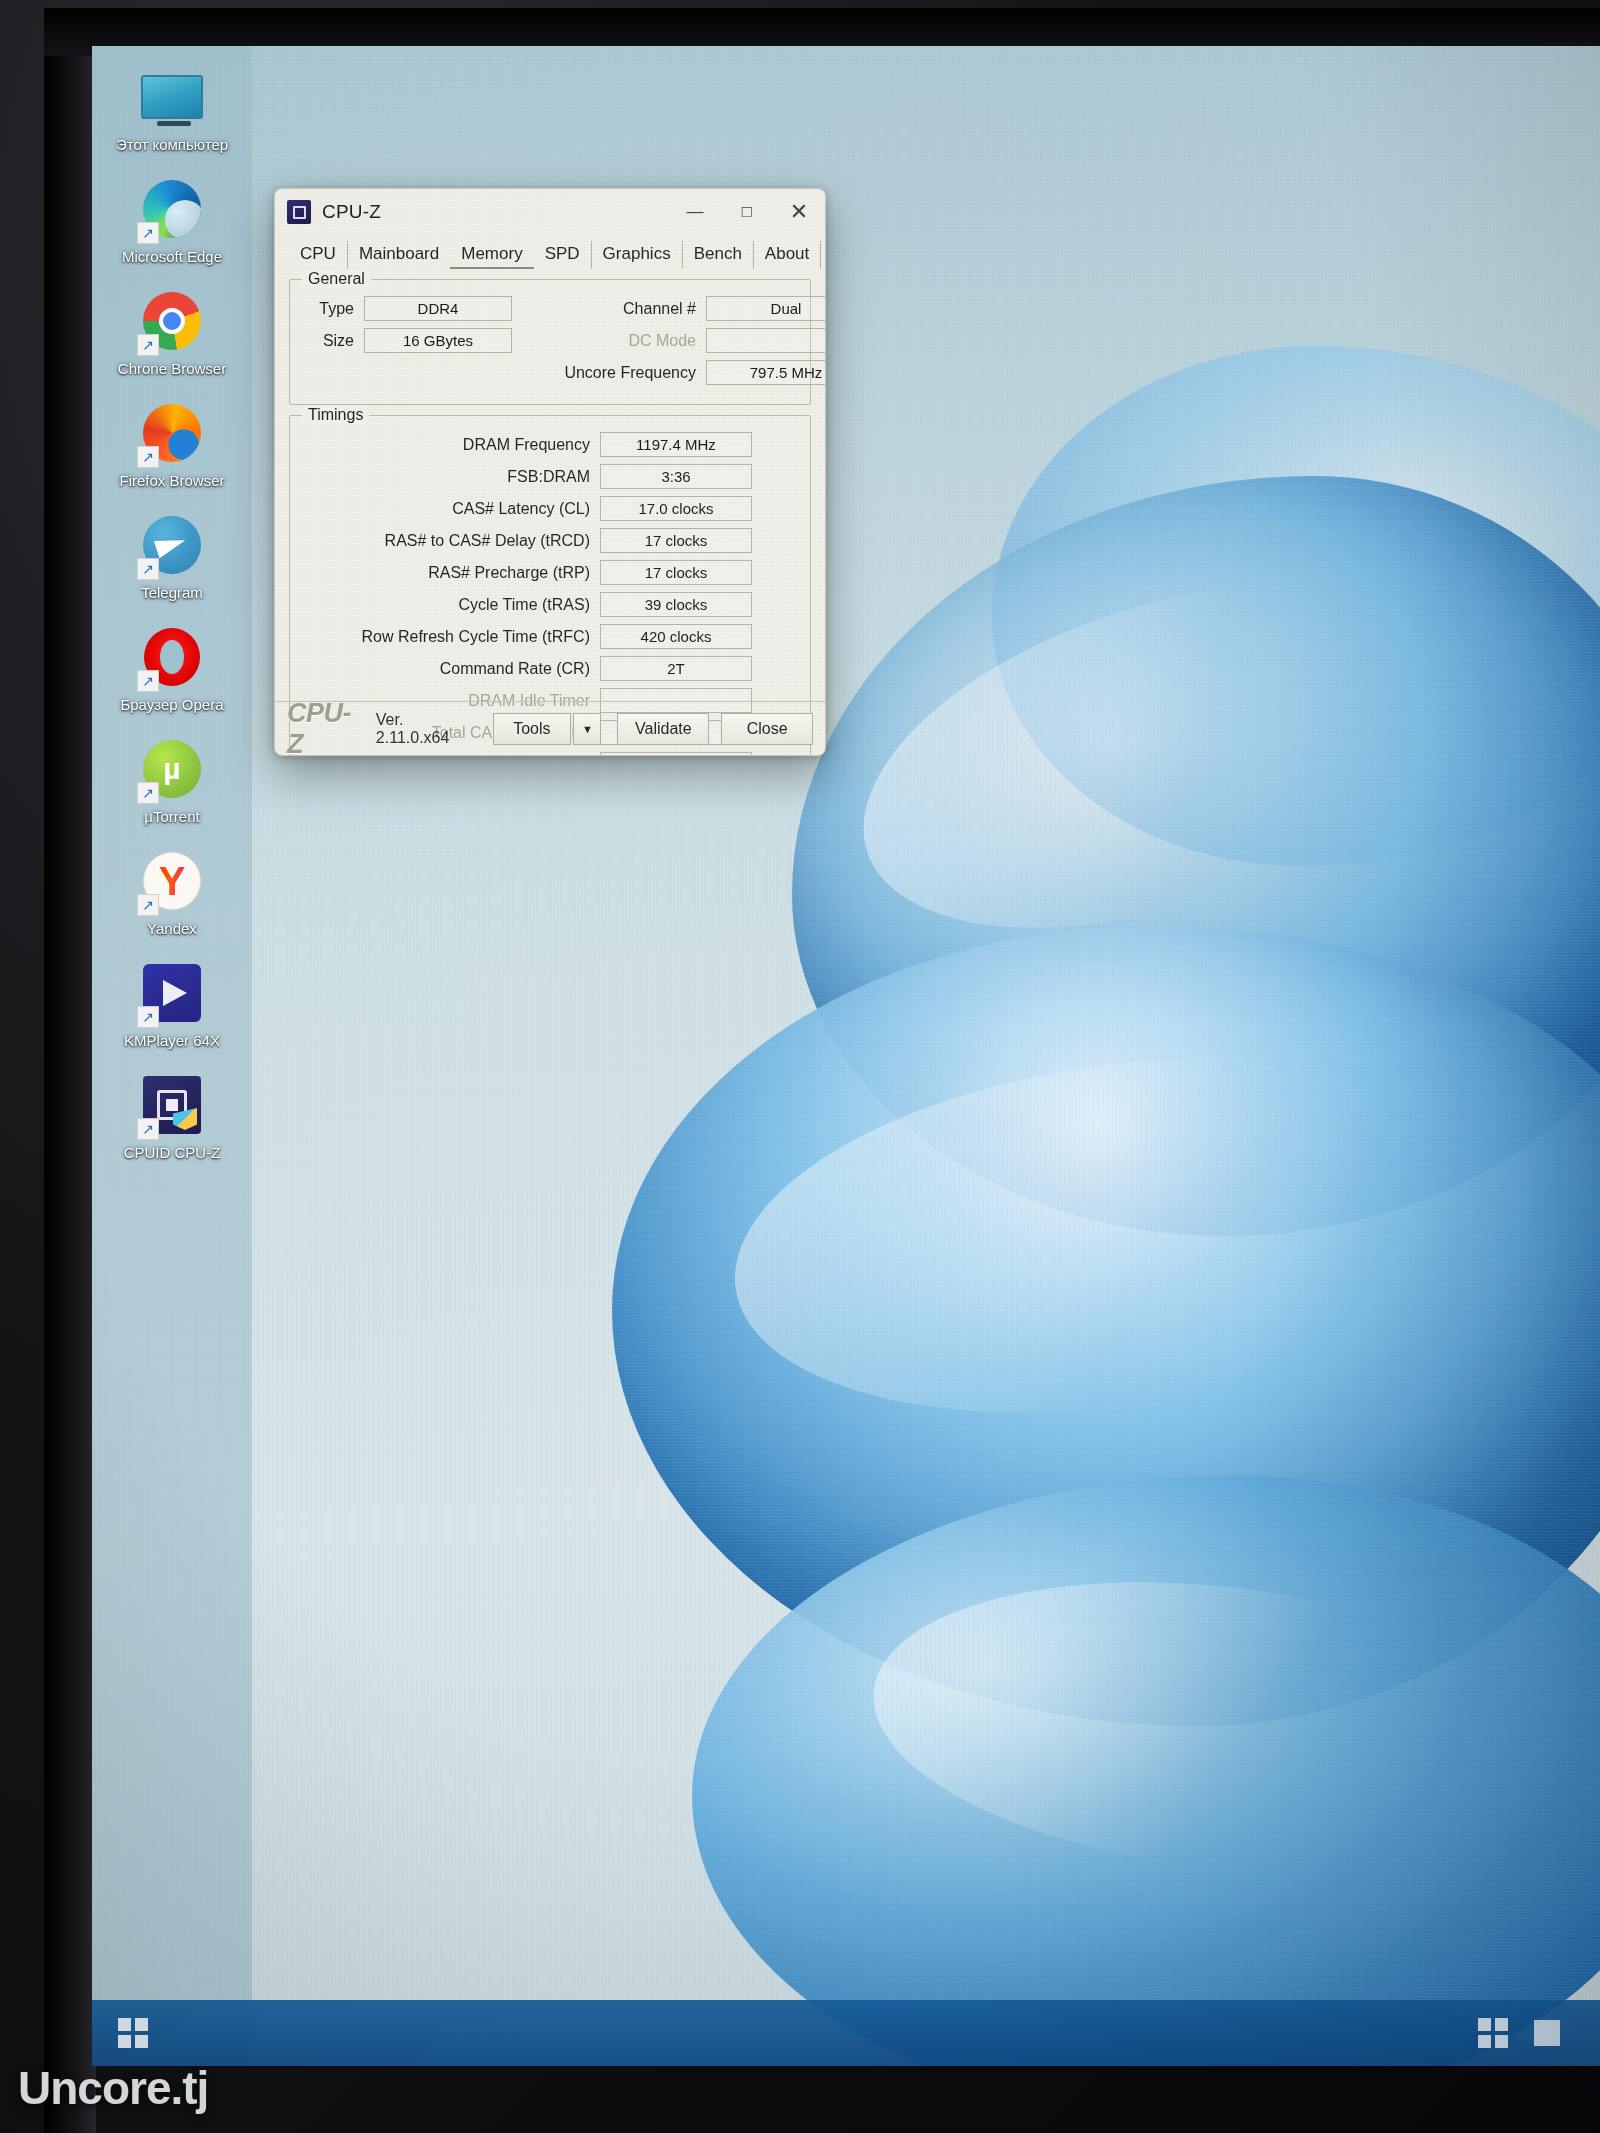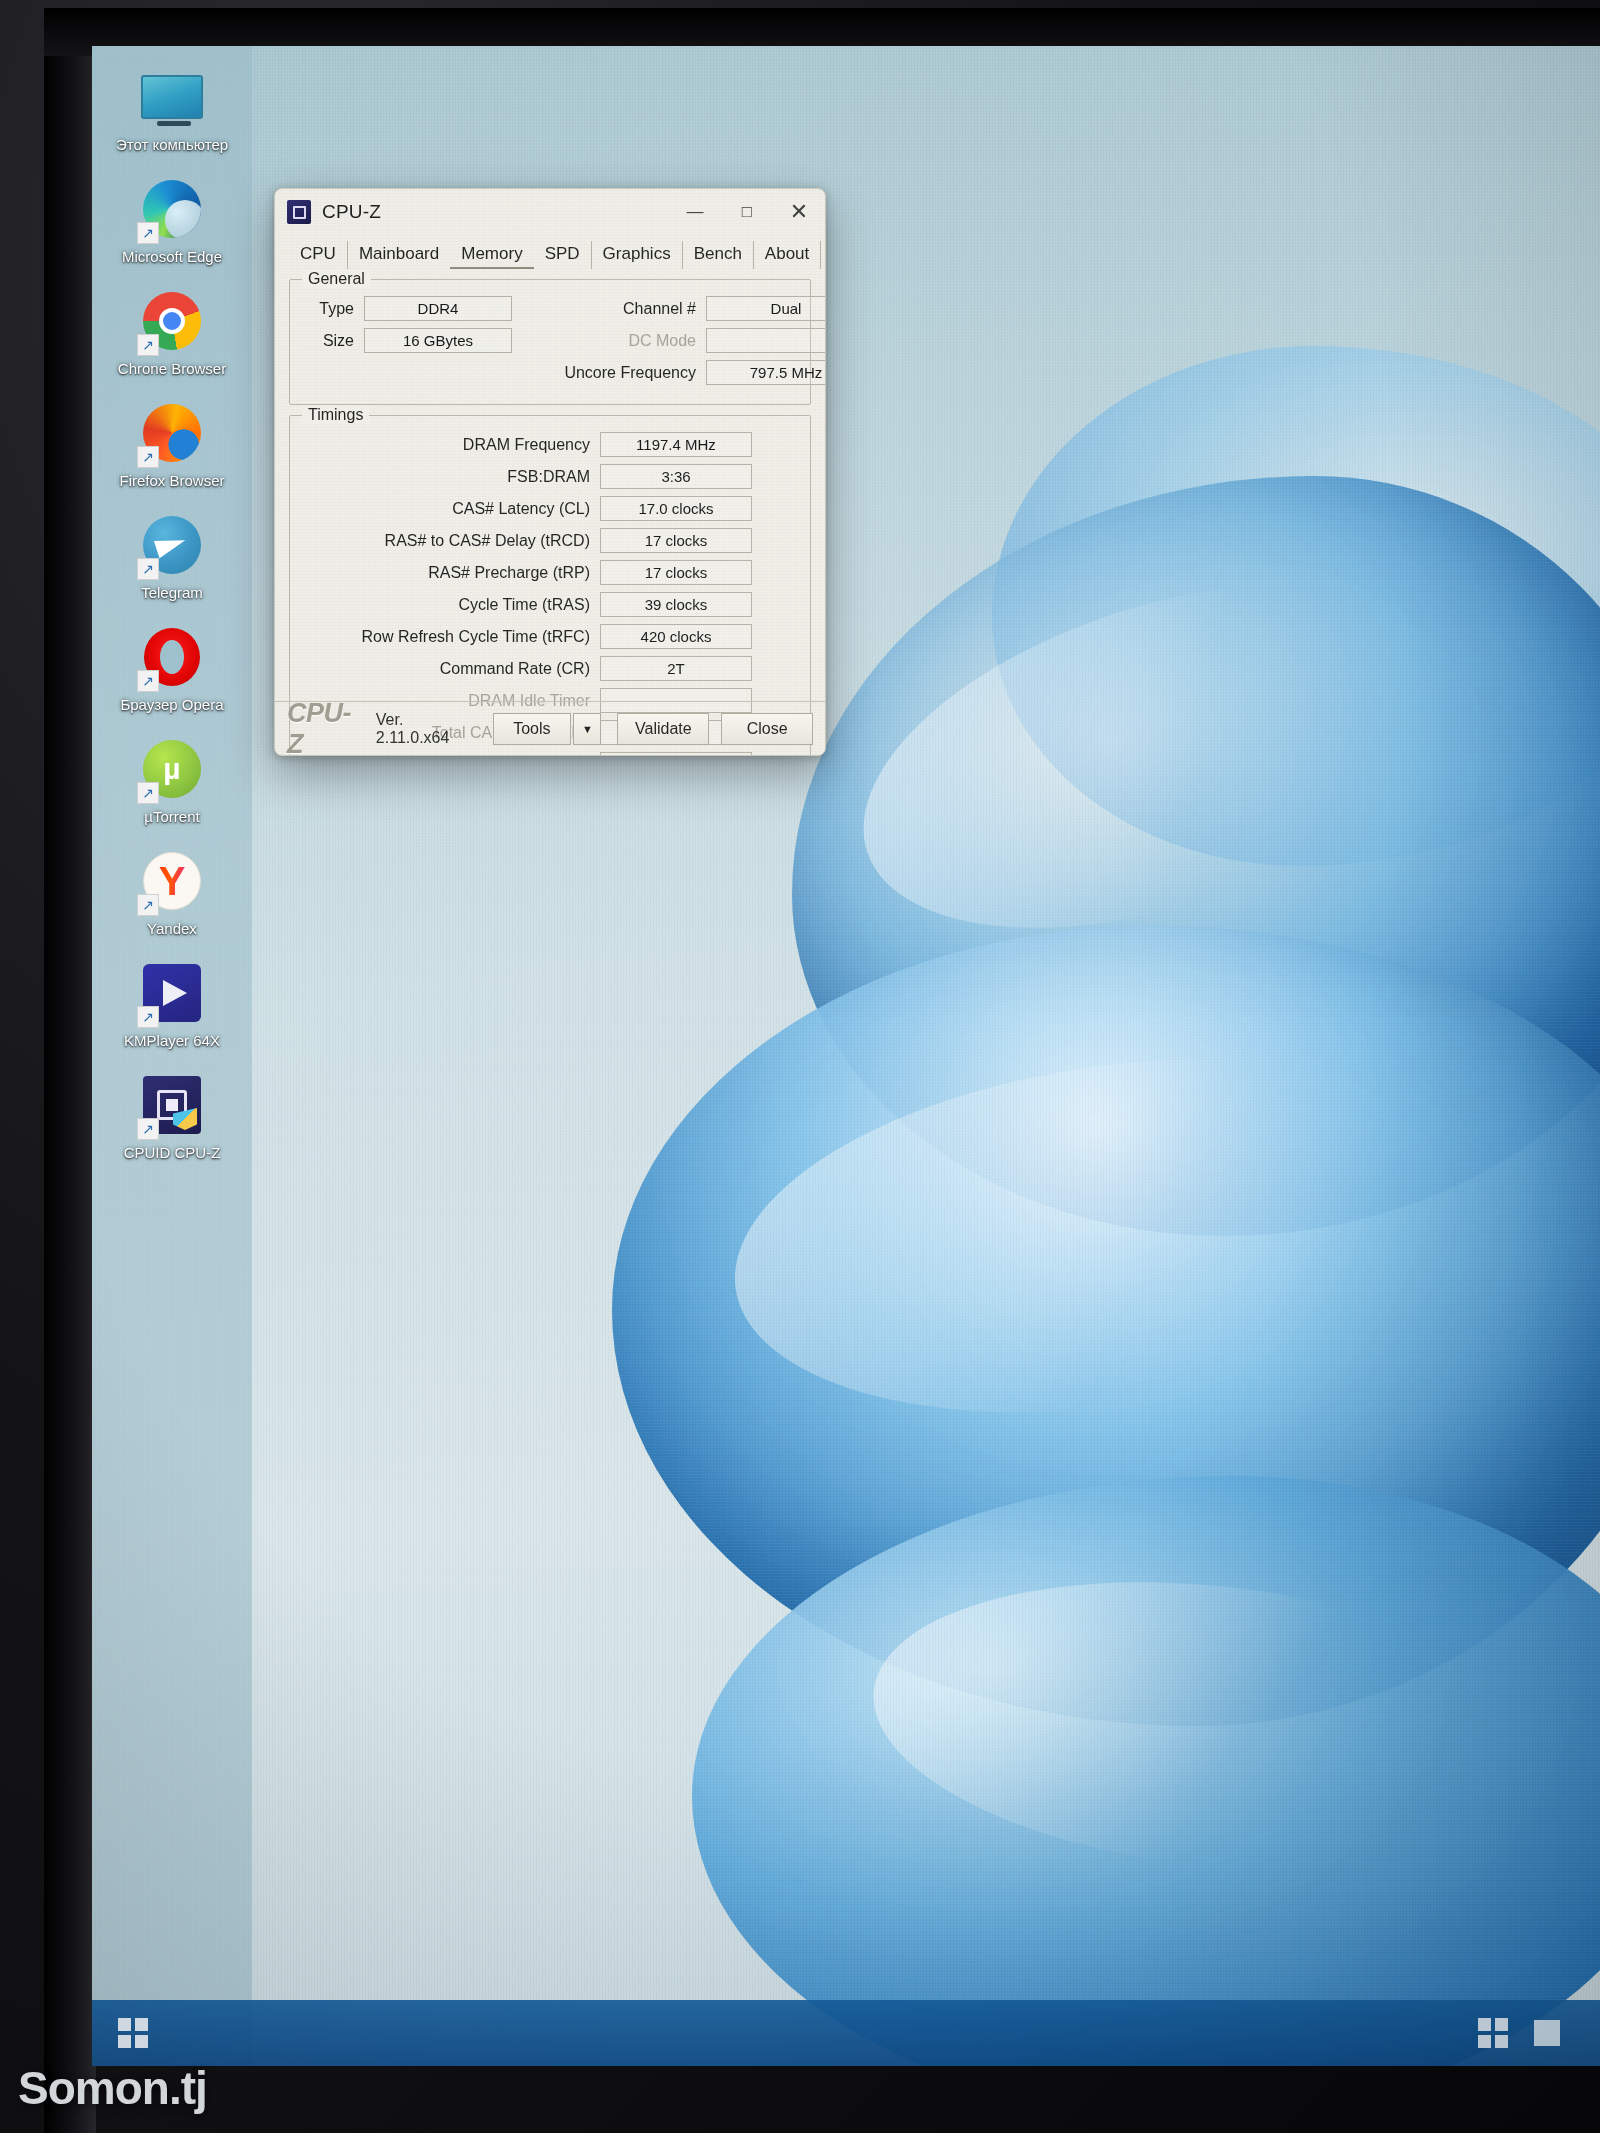--- a/index.html
+++ b/index.html
@@ -681,14 +681,14 @@
             <i></i>
             <i></i>
         </div>
         <div class="tb-sq"></div>
       </div>
     </div>
 
     <div class="photo-wash"></div>
   </div>
 
-  <div id="watermark">Somon.tj</div>
+  <div id="watermark">Uncore.tj</div>
 </div>
 
 </body></html>

